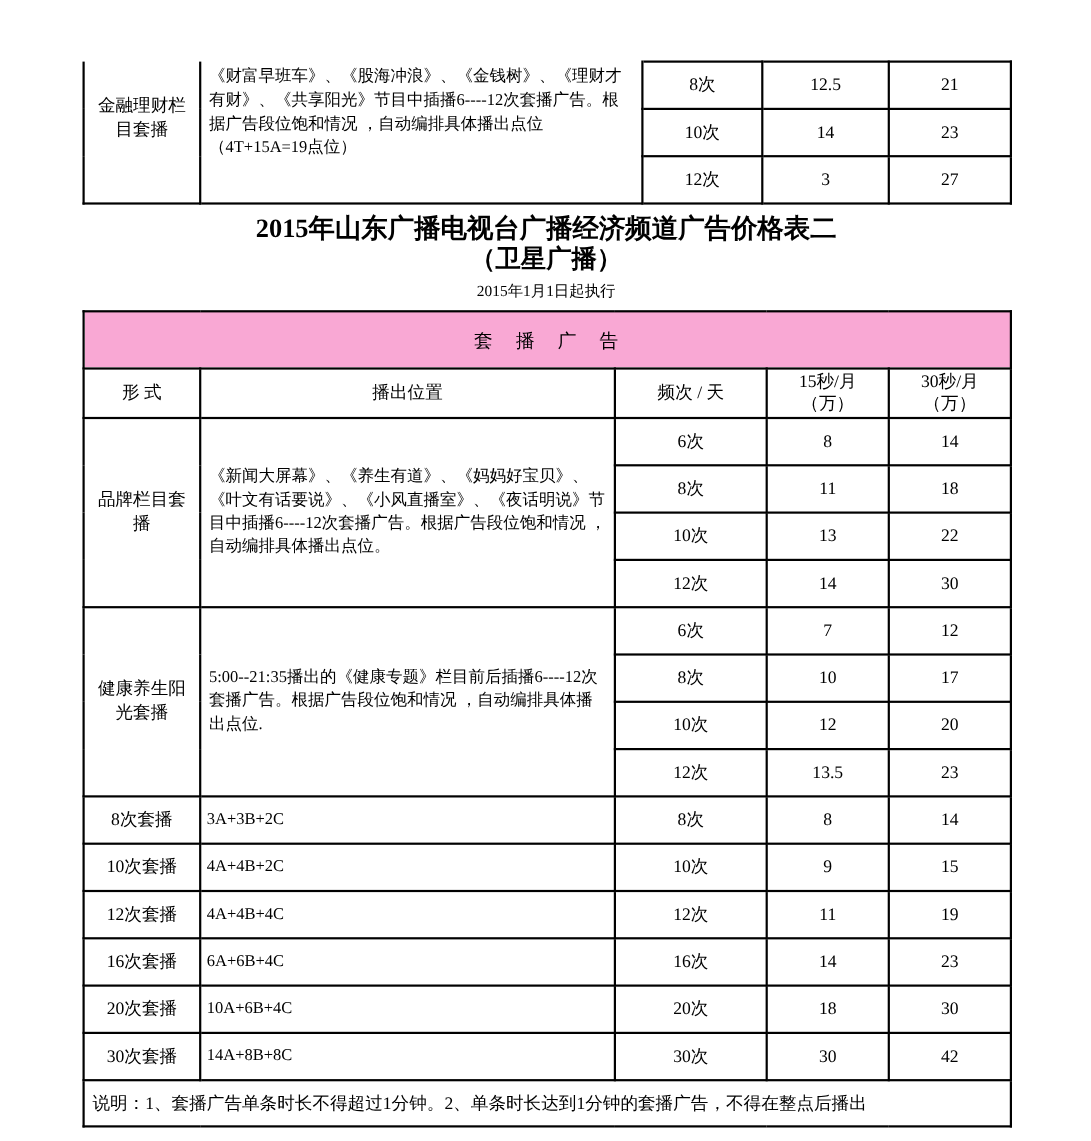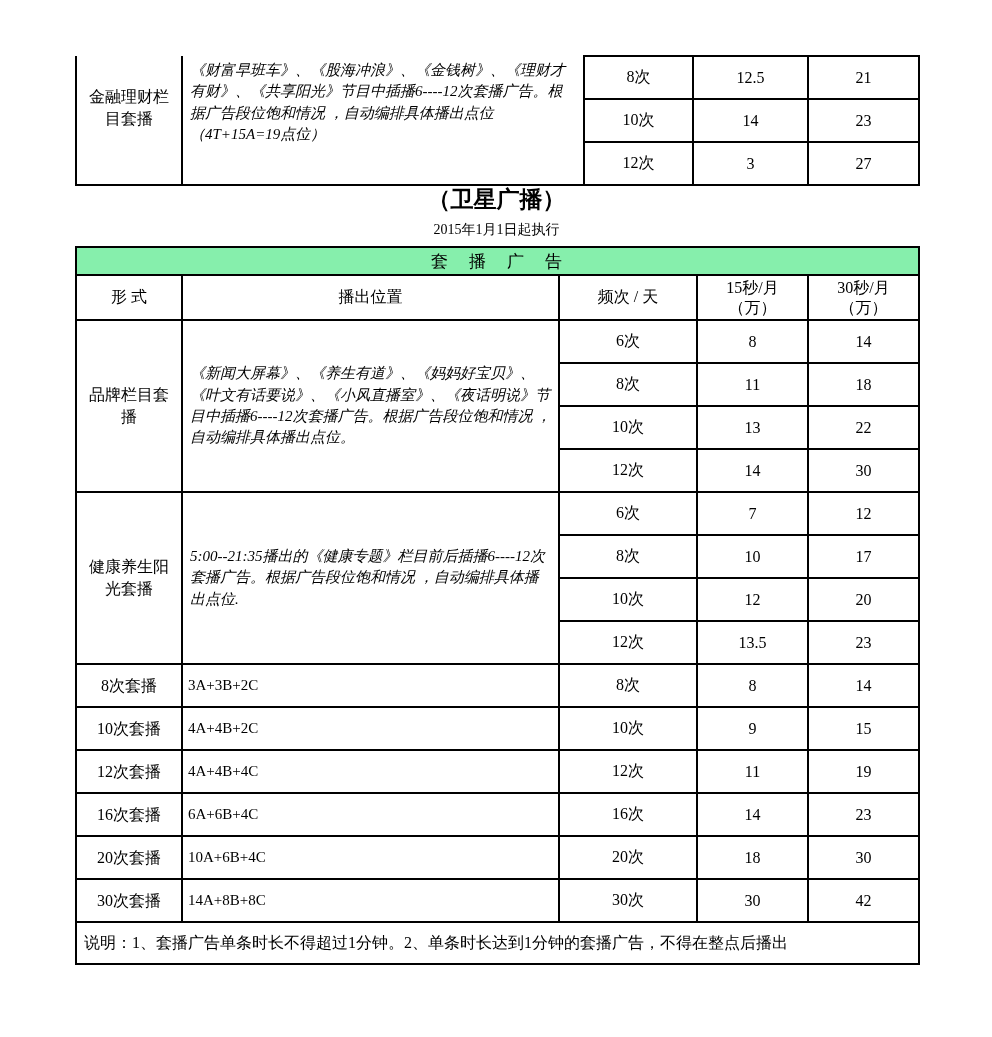--- a/index.html
+++ b/index.html
@@ -57,37 +57,36 @@
   .subtitle {
     margin-top: 7px;
     text-align: center;
     font-size: 14px;
     line-height: 18px;
   }
 
   
   .main-table { margin-top: 7px; }
   .banner-cell {
-    height: 28px;
-    background: #86efac;
+    height: 52px;
+    background: #f9a8d4;
     font-size: 17px;
     letter-spacing: 2px;
   }
   .header-row td { height: 45px; font-size: 16px; }
   .two-line { white-space: pre-line; line-height: 1.25; margin-top: 12px; }
   .cell-form {
     padding: 0 8px;
     line-height: 1.35;
   }
   .cell-desc {
     text-align: left;
     padding: 4px 6px 4px 7px;
     font-size: 15px;
     line-height: 1.42;
-    font-style: italic;
   }
   .cell-pos {
     text-align: left;
     padding-left: 5px;
     font-size: 15px;
   }
   .freq-row td { height: 43px; }
   .simple-row td { height: 43px; }
   .note-row td {
     height: 42px;
@@ -124,20 +123,21 @@
           <td>23</td>
         </tr>
         <tr class="freq-row">
           <td>12次</td>
           <td>3</td>
           <td>27</td>
         </tr>
       </tbody>
     </table>
 
+    <div class="title-line1">2015年山东广播电视台广播经济频道广告价格表二</div>
     <div class="title-line2">（卫星广播）</div>
     <div class="subtitle">2015年1月1日起执行</div>
 
     <table class="main-table">
       <colgroup>
         <col style="width:106px">
           <col style="width:377px">
           <col style="width:138px">
           <col style="width:111px">
           <col style="width:111px">

